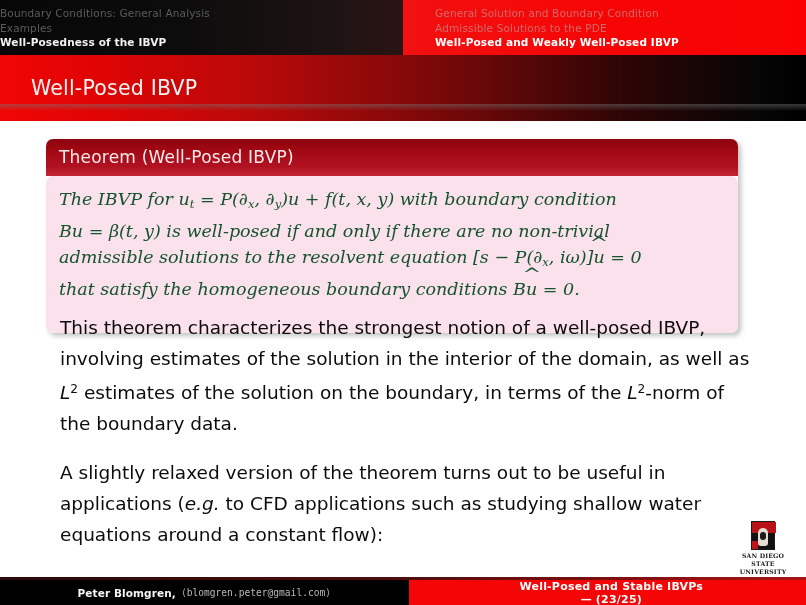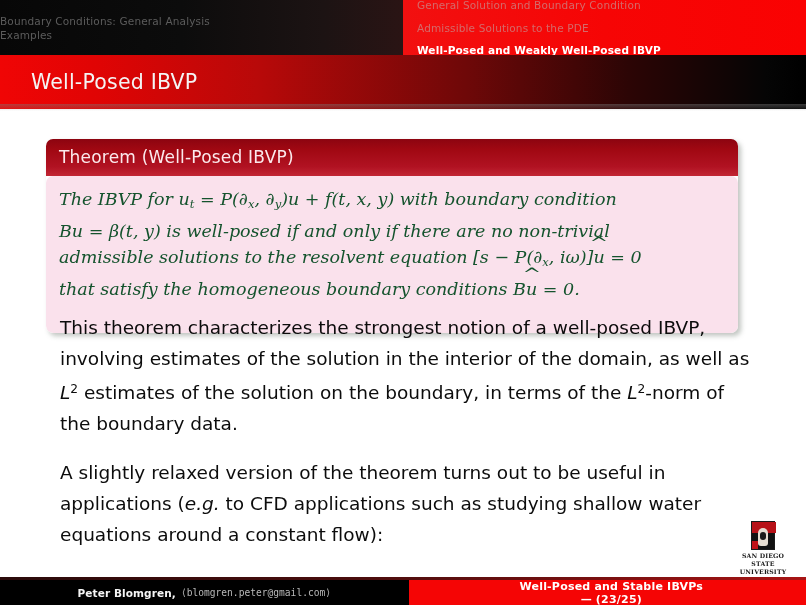--- a/index.html
+++ b/index.html
@@ -39,41 +39,40 @@
     padding-top: 1px;
   }
   .nav-right {
     width: 403px;
     height: 55px;
     background: linear-gradient(to right, #f21010 0%, #f60505 50%, #fa0202 100%);
     display: flex;
     flex-direction: column;
     align-items: flex-start;
     justify-content: center;
-    padding-left: 14px;
+    padding-left: 32px;
     padding-top: 1px;
-    gap: 8px;
   }
   .nav-item {
     font-size: 10.5px;
     line-height: 14.5px;
     white-space: nowrap;
     letter-spacing: 0.15px;
   }
   .nav-left .nav-item { color: #5c5c5c; }
   .nav-left .nav-item.active { color: #f2f2f2; font-weight: bold; }
   .nav-right .nav-item { color: #d46a6a; }
   .nav-right .nav-item.active { color: #ffffff; font-weight: bold; }
 
   
   .titlebar {
     position: absolute;
     top: 55px; left: 0;
     width: 806px;
-    height: 54px;
+    height: 66px;
     background: linear-gradient(to right,
         #f00505 0%, #e00404 12%, #b80909 32%,
         #6e0808 58%, #2c0505 78%, #050505 95%, #000000 100%);
     display: flex;
     align-items: center;
   }
   .titlebar-shadow {
     position: absolute;
     top: 104px; left: 0;
     width: 806px;
@@ -256,20 +255,21 @@
 </style>
 </head>
 <body>
 
 <div id="slide">
 
   <div class="navbar">
     <div class="nav-left">
       <div class="nav-item">Boundary Conditions: General Analysis</div>
       <div class="nav-item">Examples</div>
+      <div class="nav-item active">Well-Posedness of the IBVP</div>
     </div>
     <div class="nav-right">
       <div class="nav-item">General Solution and Boundary Condition</div>
       <div class="nav-item">Admissible Solutions to the PDE</div>
       <div class="nav-item active">Well-Posed and Weakly Well-Posed IBVP</div>
     </div>
   </div>
 
   <div class="titlebar">
     <div class="slide-title">Well-Posed IBVP</div>

